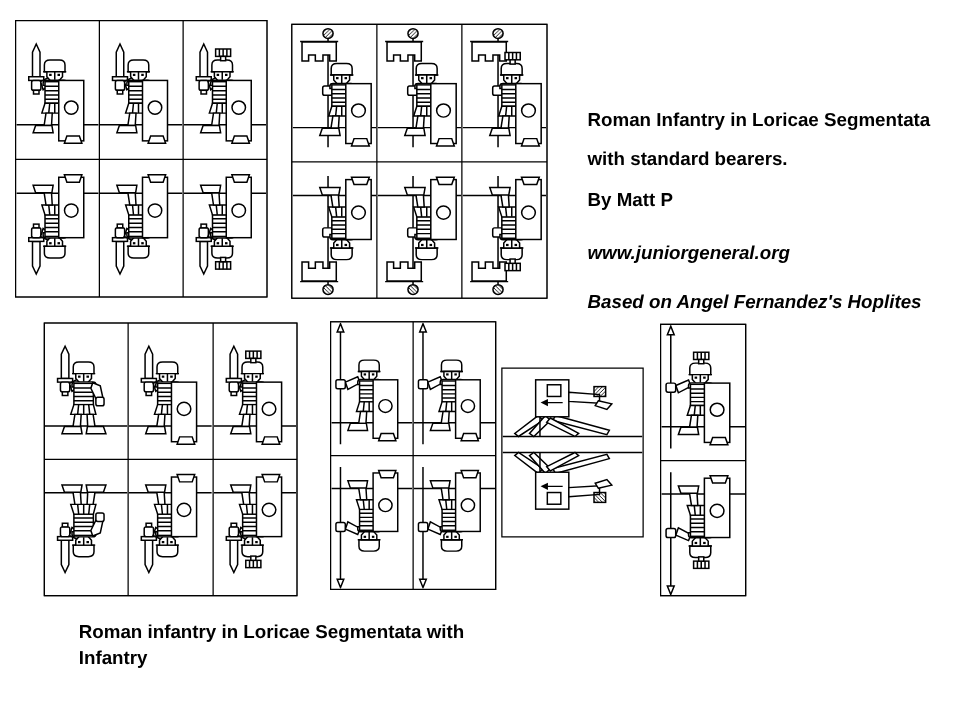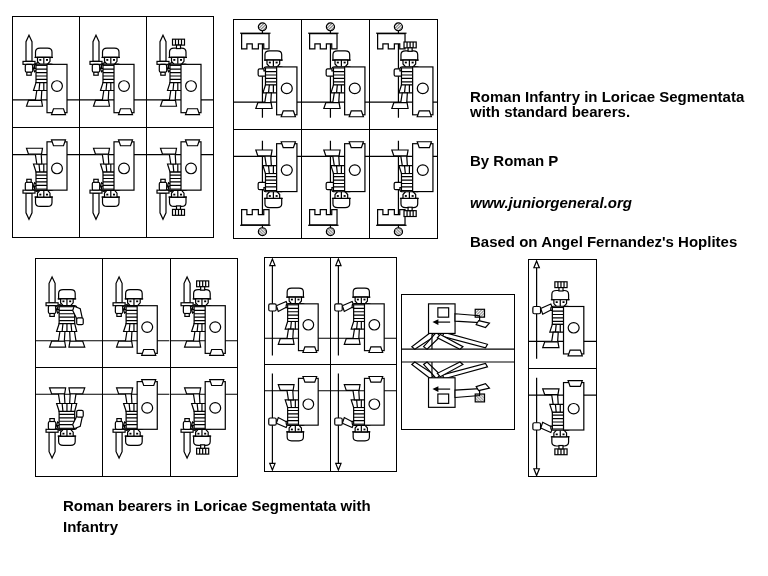--- a/index.html
+++ b/index.html
@@ -14,21 +14,21 @@
   .pa{left:12px;top:16px;width:202px;height:222px;}
   .pb{left:233px;top:19px;width:205px;height:220px;}
   .pc{left:35px;top:258px;width:203px;height:219px;}
   .pd{left:264px;top:257px;width:133px;height:215px;}
   .pe{left:401px;top:294px;width:114px;height:136px;}
   .pf{left:528px;top:259px;width:69px;height:218px;}
   
   .txt{position:absolute;margin:0;font-weight:bold;font-size:15px;line-height:17px;
        color:#000;white-space:nowrap;}
   .credits .txt{left:470px;}
-  .t1{top:88px;} .t2{top:103px;} .t3{top:152px;} .t4{top:194px;font-style:italic;} .t5{top:233px;}
+  .t1{top:88px;} .t2{top:119px;} .t3{top:152px;} .t4{top:194px;font-style:italic;} .t5{top:233px;font-style:italic;}
   .caption .txt{left:63px;}
   .c1{top:497px;} .c2{top:518px;}
   
   .w{fill:#fff;stroke:#000;stroke-width:1.2;stroke-linejoin:miter;}
   .k{fill:#000;stroke:none;}
   .ln{fill:none;stroke:#000;stroke-width:1.2;}
   .h{fill:url(#hatch);stroke:#000;stroke-width:1.2;}
   .defs-holder{position:absolute;width:0;height:0;overflow:hidden;}
 </style>
 </head>
@@ -316,23 +316,23 @@
       <div class="cell">
         <svg viewBox="0 0 66 111" preserveAspectRatio="none">
           <use href="#sym-centurion-spear-shield" xlink:href="#sym-centurion-spear-shield" transform="translate(0,111) scale(1,-1)"></use>
         </svg>
       </div>
     </div>
 
   <div class="credits">
     <p class="txt t1">Roman Infantry in Loricae Segmentata</p>
     <p class="txt t2">with standard bearers.</p>
-    <p class="txt t3">By Roman P</p>
+    <p class="txt t3">By Matt P</p>
     <p class="txt t4">www.juniorgeneral.org</p>
     <p class="txt t5">Based on Angel Fernandez's Hoplites</p>
   </div>
 
   <div class="caption">
-    <p class="txt c1">Roman bearers in Loricae Segmentata with</p>
+    <p class="txt c1">Roman infantry in Loricae Segmentata with</p>
     <p class="txt c2">Infantry</p>
   </div>
 
 </div>
 
 </body></html>

